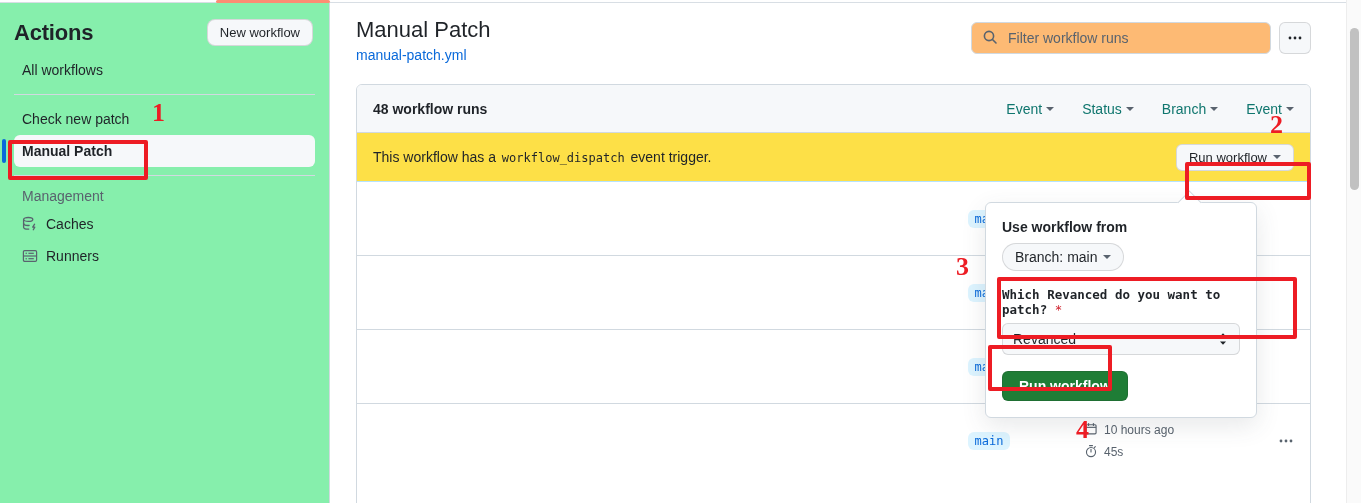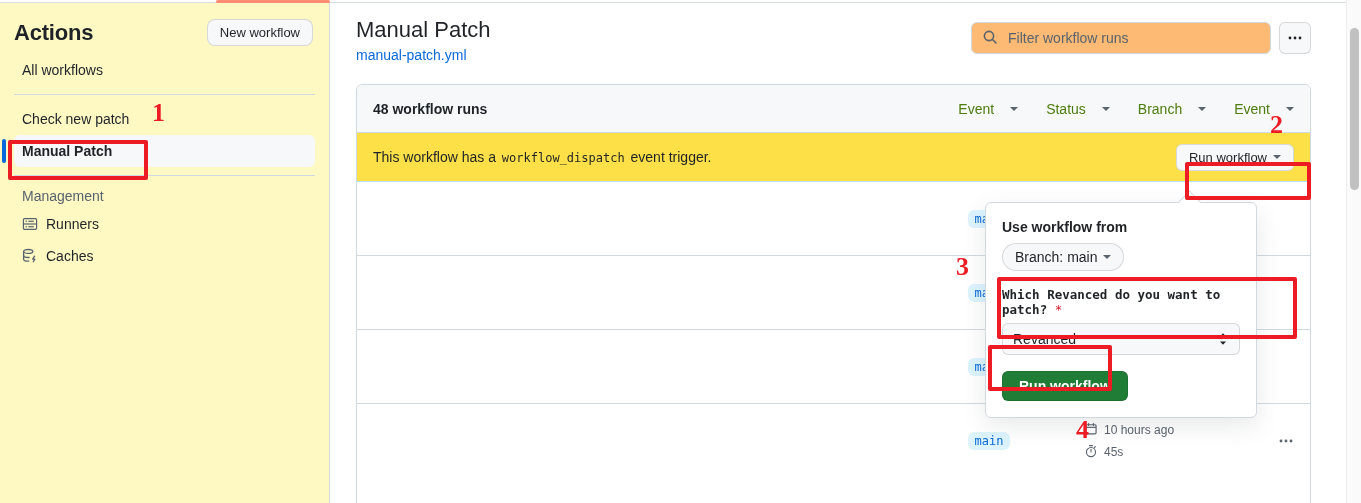--- a/index.html
+++ b/index.html
@@ -21,21 +21,21 @@
     background: #fd8c73; border-radius: 2px;
   }
   .top-hairline {
     position: absolute; left:0; top: 2px; width: 1361px; height: 1px;
     background: #d8dee4;
   }
 
   
   .sidebar {
     position: absolute; left: 0; top: 3px; width: 330px; height: 500px;
-    background: #fef9c3;
+    background: #86efac;
     border-right: 1px solid #d1d9e0;
     padding: 0;
   }
   .sidebar-head {
     display: flex; align-items: center; justify-content: space-between;
     padding: 16px 16px 8px 14px;
   }
   .sidebar-title {
     font-size: 22px; font-weight: bold; color: #1f2328; letter-spacing: -0.2px;
   }
@@ -122,22 +122,22 @@
   .runs-header {
     display: flex; align-items: center; justify-content: space-between;
     background: #f6f8fa;
     border-bottom: 1px solid #d1d9e0;
     padding: 0 16px;
     height: 48px;
   }
   .runs-count { font-size: 14px; font-weight: bold; color: #1f2328; }
   .runs-filters { display: flex; align-items: center; gap: 28px; }
   .runs-filter {
-    font-size: 14px; color: #4d7c0f; cursor: pointer;
-    display: inline-flex; align-items: center; gap: 16px;
+    font-size: 14px; color: #0f766e; cursor: pointer;
+    display: inline-flex; align-items: center; gap: 4px;
   }
   .caret { display:inline-block; width:0; height:0;
     border-left: 4px solid transparent; border-right: 4px solid transparent;
     border-top: 4px solid #59636e; }
 
   .dispatch-banner {
     background: #fde047;
     border-bottom: 1px solid #b6e3ff;
     height: 49px;
     display: flex; align-items: center; justify-content: space-between;
@@ -279,46 +279,46 @@
     <div class="nav-item">
       <span>Check new patch</span>
     </div>
     <div class="nav-item selected">
       <span>Manual Patch</span>
     </div>
 
     <div class="nav-divider"></div>
 
     <div class="nav-group-label">Management</div>
+
+    <div class="nav-item">
+      <span class="nav-icon">
+        <svg width="16" height="16" viewBox="0 0 16 16" fill="none" stroke="currentColor" stroke-width="1.3">
+          <ellipse cx="6.2" cy="3.4" rx="4.6" ry="1.9"></ellipse>
+          <path d="M1.6 3.4v4.2c0 1.05 2.06 1.9 4.6 1.9 0.5 0 0.98-0.03 1.43-0.09"></path>
+          <path d="M1.6 7.0v4.2c0 1.05 2.06 1.9 4.6 1.9 0.35 0 0.7-0.02 1.03-0.05"></path>
+          <path d="M12.6 8.2l-1.9 2.9h2.1l-1.5 2.6" stroke-linejoin="round" stroke-linecap="round"></path>
+        </svg>
+      </span>
+      <span>Caches</span>
+    </div>
 
     <div class="nav-item">
       <span class="nav-icon">
         <svg width="16" height="16" viewBox="0 0 16 16" fill="none" stroke="currentColor" stroke-width="1.2">
           <rect x="1.4" y="2.6" width="13.2" height="10.8" rx="1.3"></rect>
           <line x1="1.4" y1="8" x2="14.6" y2="8"></line>
           <circle cx="4.2" cy="5.3" r="0.75" fill="currentColor" stroke="none"></circle>
           <line x1="6.4" y1="5.3" x2="11.8" y2="5.3"></line>
           <circle cx="4.2" cy="10.7" r="0.75" fill="currentColor" stroke="none"></circle>
           <line x1="6.4" y1="10.7" x2="11.8" y2="10.7"></line>
         </svg>
       </span>
       <span>Runners</span>
     </div>
-
-    <div class="nav-item">
-      <span class="nav-icon">
-        <svg width="16" height="16" viewBox="0 0 16 16" fill="none" stroke="currentColor" stroke-width="1.3">
-          <ellipse cx="6.2" cy="3.4" rx="4.6" ry="1.9"></ellipse>
-          <path d="M1.6 3.4v4.2c0 1.05 2.06 1.9 4.6 1.9 0.5 0 0.98-0.03 1.43-0.09"></path>
-          <path d="M1.6 7.0v4.2c0 1.05 2.06 1.9 4.6 1.9 0.35 0 0.7-0.02 1.03-0.05"></path>
-          <path d="M12.6 8.2l-1.9 2.9h2.1l-1.5 2.6" stroke-linejoin="round" stroke-linecap="round"></path>
-        </svg>
-      </span>
-      <span>Caches</span>
-    </div>
   </div>
 </div>
 
 <div class="main">
 
   <div class="main-head">
     <div>
       <div class="page-title">Manual Patch</div>
       <div class="page-subtitle">
         <a href="#">manual-patch.yml</a>

